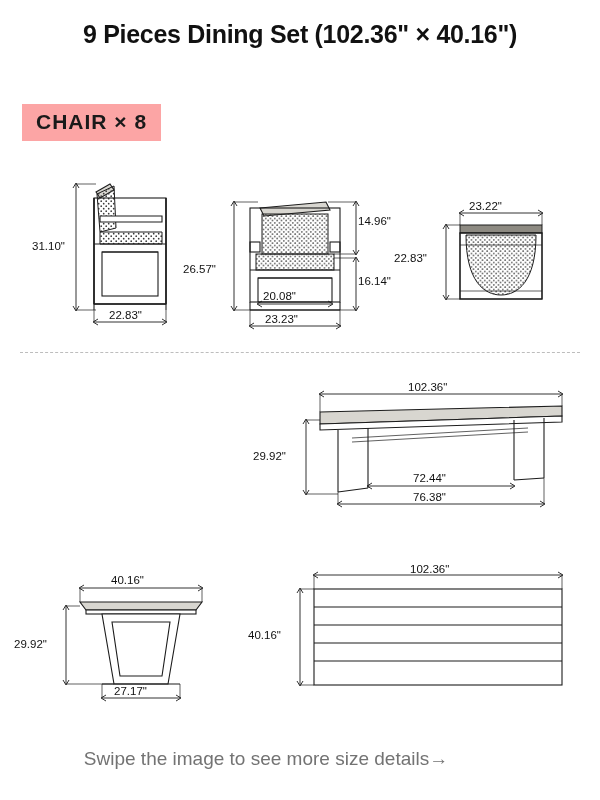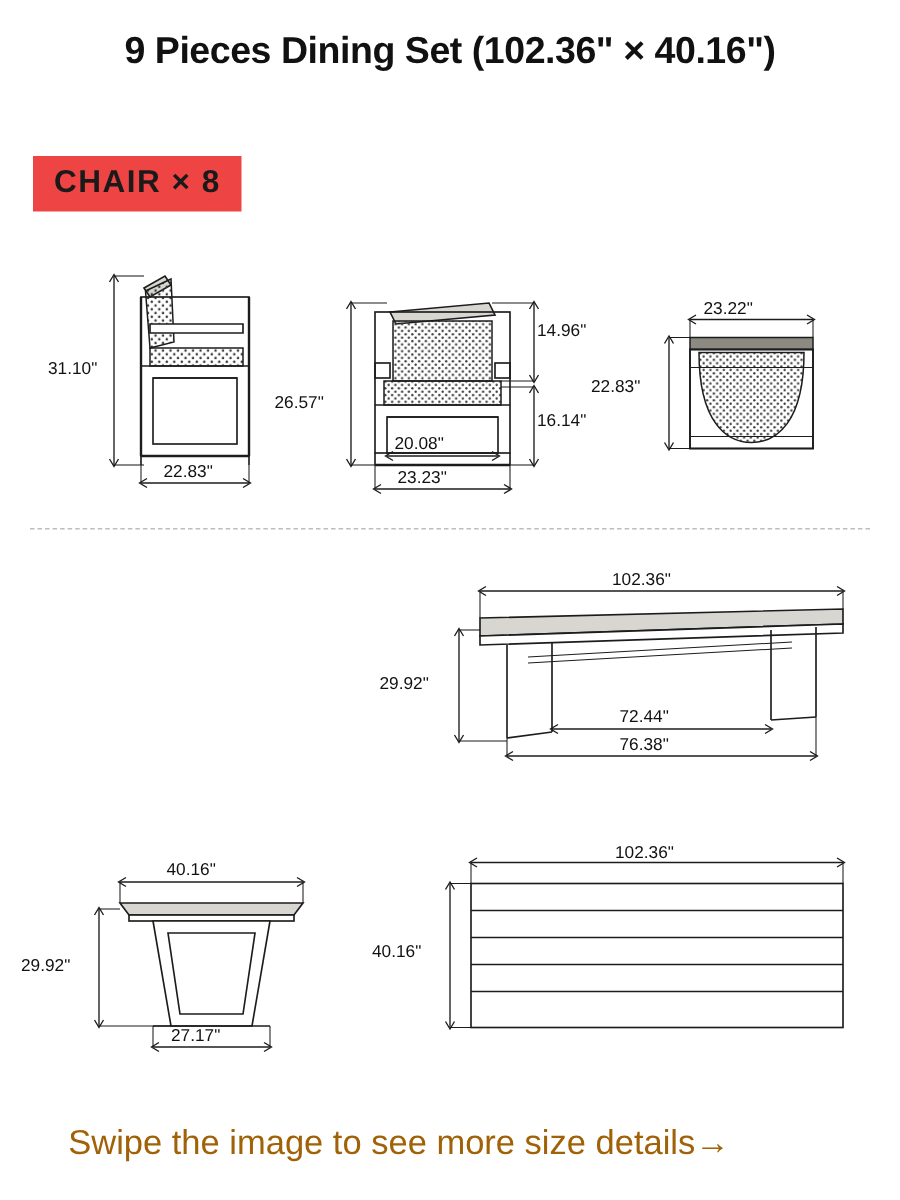--- a/index.html
+++ b/index.html
@@ -26,21 +26,21 @@
     left: 0;
     width: 600px;
     text-align: center;
     font-size: 25px;
     font-weight: bold;
     letter-spacing: -0.3px;
     color: #111111;
   }
   .section-label {
     position: absolute;
-    background: #ef4444;
+    background: #fca5a5;
     color: #1a1a1a;
     font-size: 21px;
     font-weight: bold;
     letter-spacing: 1px;
     padding: 6px 14px 7px 14px;
     white-space: nowrap;
   }
   #chair-label { top: 104px; left: 22px; }
   #table-label { top: 442px; left: 22px; }
 
@@ -52,22 +52,22 @@
     border-top: 1px dashed #bdbdbd;
   }
   #divider-1 { top: 352px; }
 
   .footer {
     position: absolute;
     top: 748px;
     left: 0;
     width: 532px;
     text-align: center;
-    font-size: 23px;
-    color: #a16207;
+    font-size: 19px;
+    color: #737373;
   }
 
   
   .draw {
     position: absolute;
   }
   .dim {
     position: absolute;
     font-size: 11.5px;
     color: #111111;

